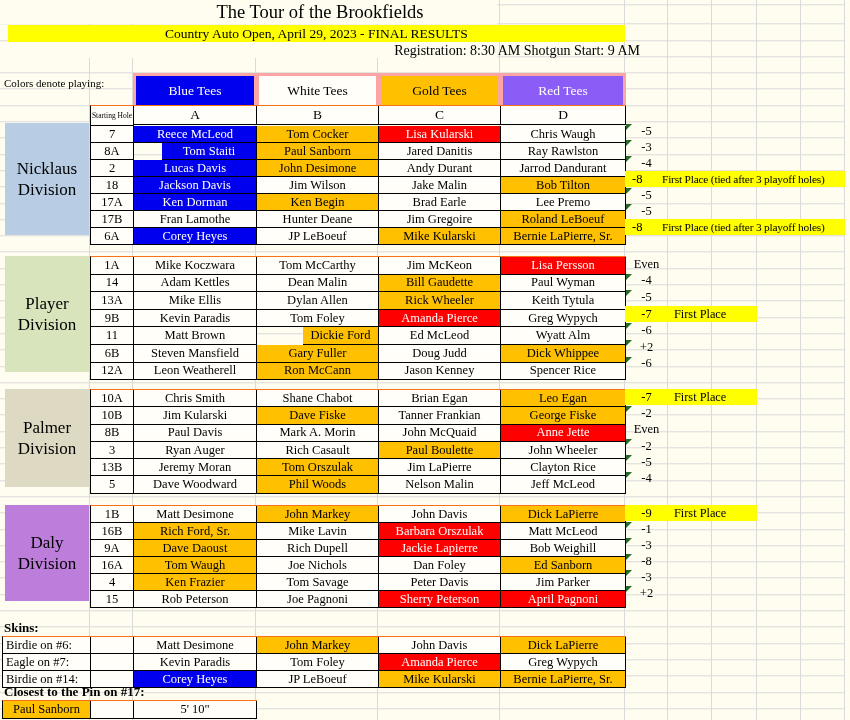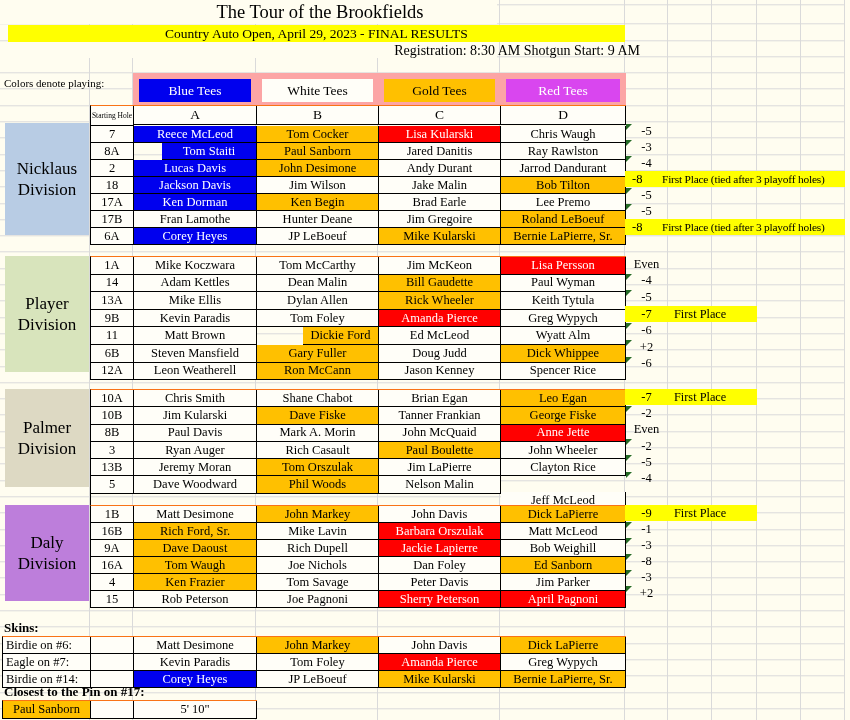--- a/index.html
+++ b/index.html
@@ -9,21 +9,21 @@
   .gridarea{left:0;top:0;width:845px;height:720px;
     background-image:repeating-linear-gradient(to bottom,transparent 0,transparent 15.3px,#dadada 15.3px,#dadada 16.3px);
     background-position:0 8.3px;z-index:0;}
   .vline{width:1px;top:0;height:720px;background:#dadada;z-index:0;}
   .patch{background:#fffdf0;z-index:1;}
   .title{left:0;top:2px;width:640px;text-align:center;font-size:18.5px;z-index:2;}
   .banner{left:8px;top:25px;width:617px;height:17px;background:#ffff00;text-align:center;
     font-size:13.5px;line-height:17px;z-index:2;}
   .reg{left:0;top:43px;width:640px;text-align:right;font-size:14px;z-index:2;}
   .legend-label{left:4px;top:77px;font-size:11px;z-index:2;}
-  .tee{height:35px;border:6px solid #fca5a5;display:flex;align-items:center;justify-content:center;
+  .tee{height:35px;border:3px solid #fca5a5;display:flex;align-items:center;justify-content:center;
     font-size:13.5px;z-index:2;}
   .divlabel{display:flex;align-items:center;justify-content:center;text-align:center;
     font-size:17px;line-height:21px;white-space:pre-line;z-index:2;}
   .grid{display:grid;border-top:1px solid #f97316;border-left:1px solid #000;z-index:2;}
   .cell{border-right:1px solid #000;border-bottom:1px solid #000;display:flex;align-items:center;
     justify-content:center;font-size:12.5px;overflow:hidden;white-space:nowrap;background:#fffef8;}
   .cell.left{justify-content:flex-start;padding-left:3px;}
   .hdrhole{font-size:7.5px;line-height:8px;text-align:center;white-space:normal;padding-top:1px;}
   .hdrgrp{font-size:13.5px;}
   .t-blue{background:#0000ee;color:#fff;}
@@ -60,21 +60,21 @@
   <div class="abs patch" style="left:0;top:42px;width:497px;height:16px"></div>
 
   <div class="abs title">The Tour of the Brookfields</div>
   <div class="abs banner">Country Auto Open, April 29, 2023 - FINAL RESULTS</div>
   <div class="abs reg">Registration: 8:30 AM  Shotgun Start: 9 AM</div>
   <div class="abs legend-label">Colors denote playing:</div>
   <div id="tee-legend">
       <div class="abs tee" style="left: 133px; top: 73px; width: 124px; background: rgb(0, 0, 238); color: rgb(255, 255, 255);">Blue Tees</div>
       <div class="abs tee" style="left: 256px; top: 73px; width: 123px; background: rgb(255, 254, 248); color: rgb(0, 0, 0);">White Tees</div>
       <div class="abs tee" style="left: 378px; top: 73px; width: 123px; background: rgb(255, 192, 0); color: rgb(0, 0, 0);">Gold Tees</div>
-      <div class="abs tee" style="left: 500px; top: 73px; width: 126px; background: #d946ef; color: rgb(255, 255, 255);">Red Tees</div>
+      <div class="abs tee" style="left: 500px; top: 73px; width: 126px; background: #8b5cf6; color: rgb(255, 255, 255);">Red Tees</div>
     </div>
 
   <div id="content-root">
       <div class="abs divlabel" style="left: 5px; top: 123px; width: 84px; height: 112px; background: rgb(184, 204, 228);">Nicklaus
 Division</div>
       <div class="abs grid" style="left: 90px; top: 105px; grid-template-columns: 43px 123px 122px 122px 125px;">
         <div class="cell hdrhole" style="height: 18px;">Starting Hole</div>
         <div class="cell hdrgrp" style="height: 18px;">A</div>
         <div class="cell hdrgrp" style="height: 18px;">B</div>
         <div class="cell hdrgrp" style="height: 18px;">C</div>
@@ -212,21 +212,21 @@
         <div class="cell t-white" style="height: 16.3px;">John Wheeler</div>
         <div class="cell" style="height: 16.3px;">13B</div>
         <div class="cell t-white" style="height: 16.3px;">Jeremy Moran</div>
         <div class="cell t-gold" style="height: 16.3px;">Tom Orszulak</div>
         <div class="cell t-white" style="height: 16.3px;">Jim LaPierre</div>
         <div class="cell t-white" style="height: 16.3px;">Clayton Rice</div>
         <div class="cell" style="height: 16.3px;">5</div>
         <div class="cell t-white" style="height: 16.3px;">Dave Woodward</div>
         <div class="cell t-gold" style="height: 16.3px;">Phil Woods</div>
         <div class="cell t-white" style="height: 16.3px;">Nelson Malin</div>
-        <div class="cell t-white" style="height: 16.3px; margin-top: 16px;">Jeff McLeod</div>
+        <div class="cell t-white" style="height: 16.3px;">Jeff McLeod</div>
       </div>
       <div class="abs fp" style="left: 625px; top: 389px; width: 132px; height: 16.3px;">
         <span class="sc" style="width: 43px;">-7</span>
         <span class="note" style="margin-left: 6px;">First Place</span>
       </div>
       <div class="abs score" style="left: 625px; top: 405.3px; width: 43px; height: 16.3px;">-2</div>
       <div class="abs flag" style="left: 626px; top: 406.3px;"></div>
       <div class="abs score" style="left: 625px; top: 421.6px; width: 43px; height: 16.3px;">Even</div>
       <div class="abs score" style="left: 625px; top: 437.9px; width: 43px; height: 16.3px;">-2</div>
       <div class="abs flag" style="left: 626px; top: 438.9px;"></div>

